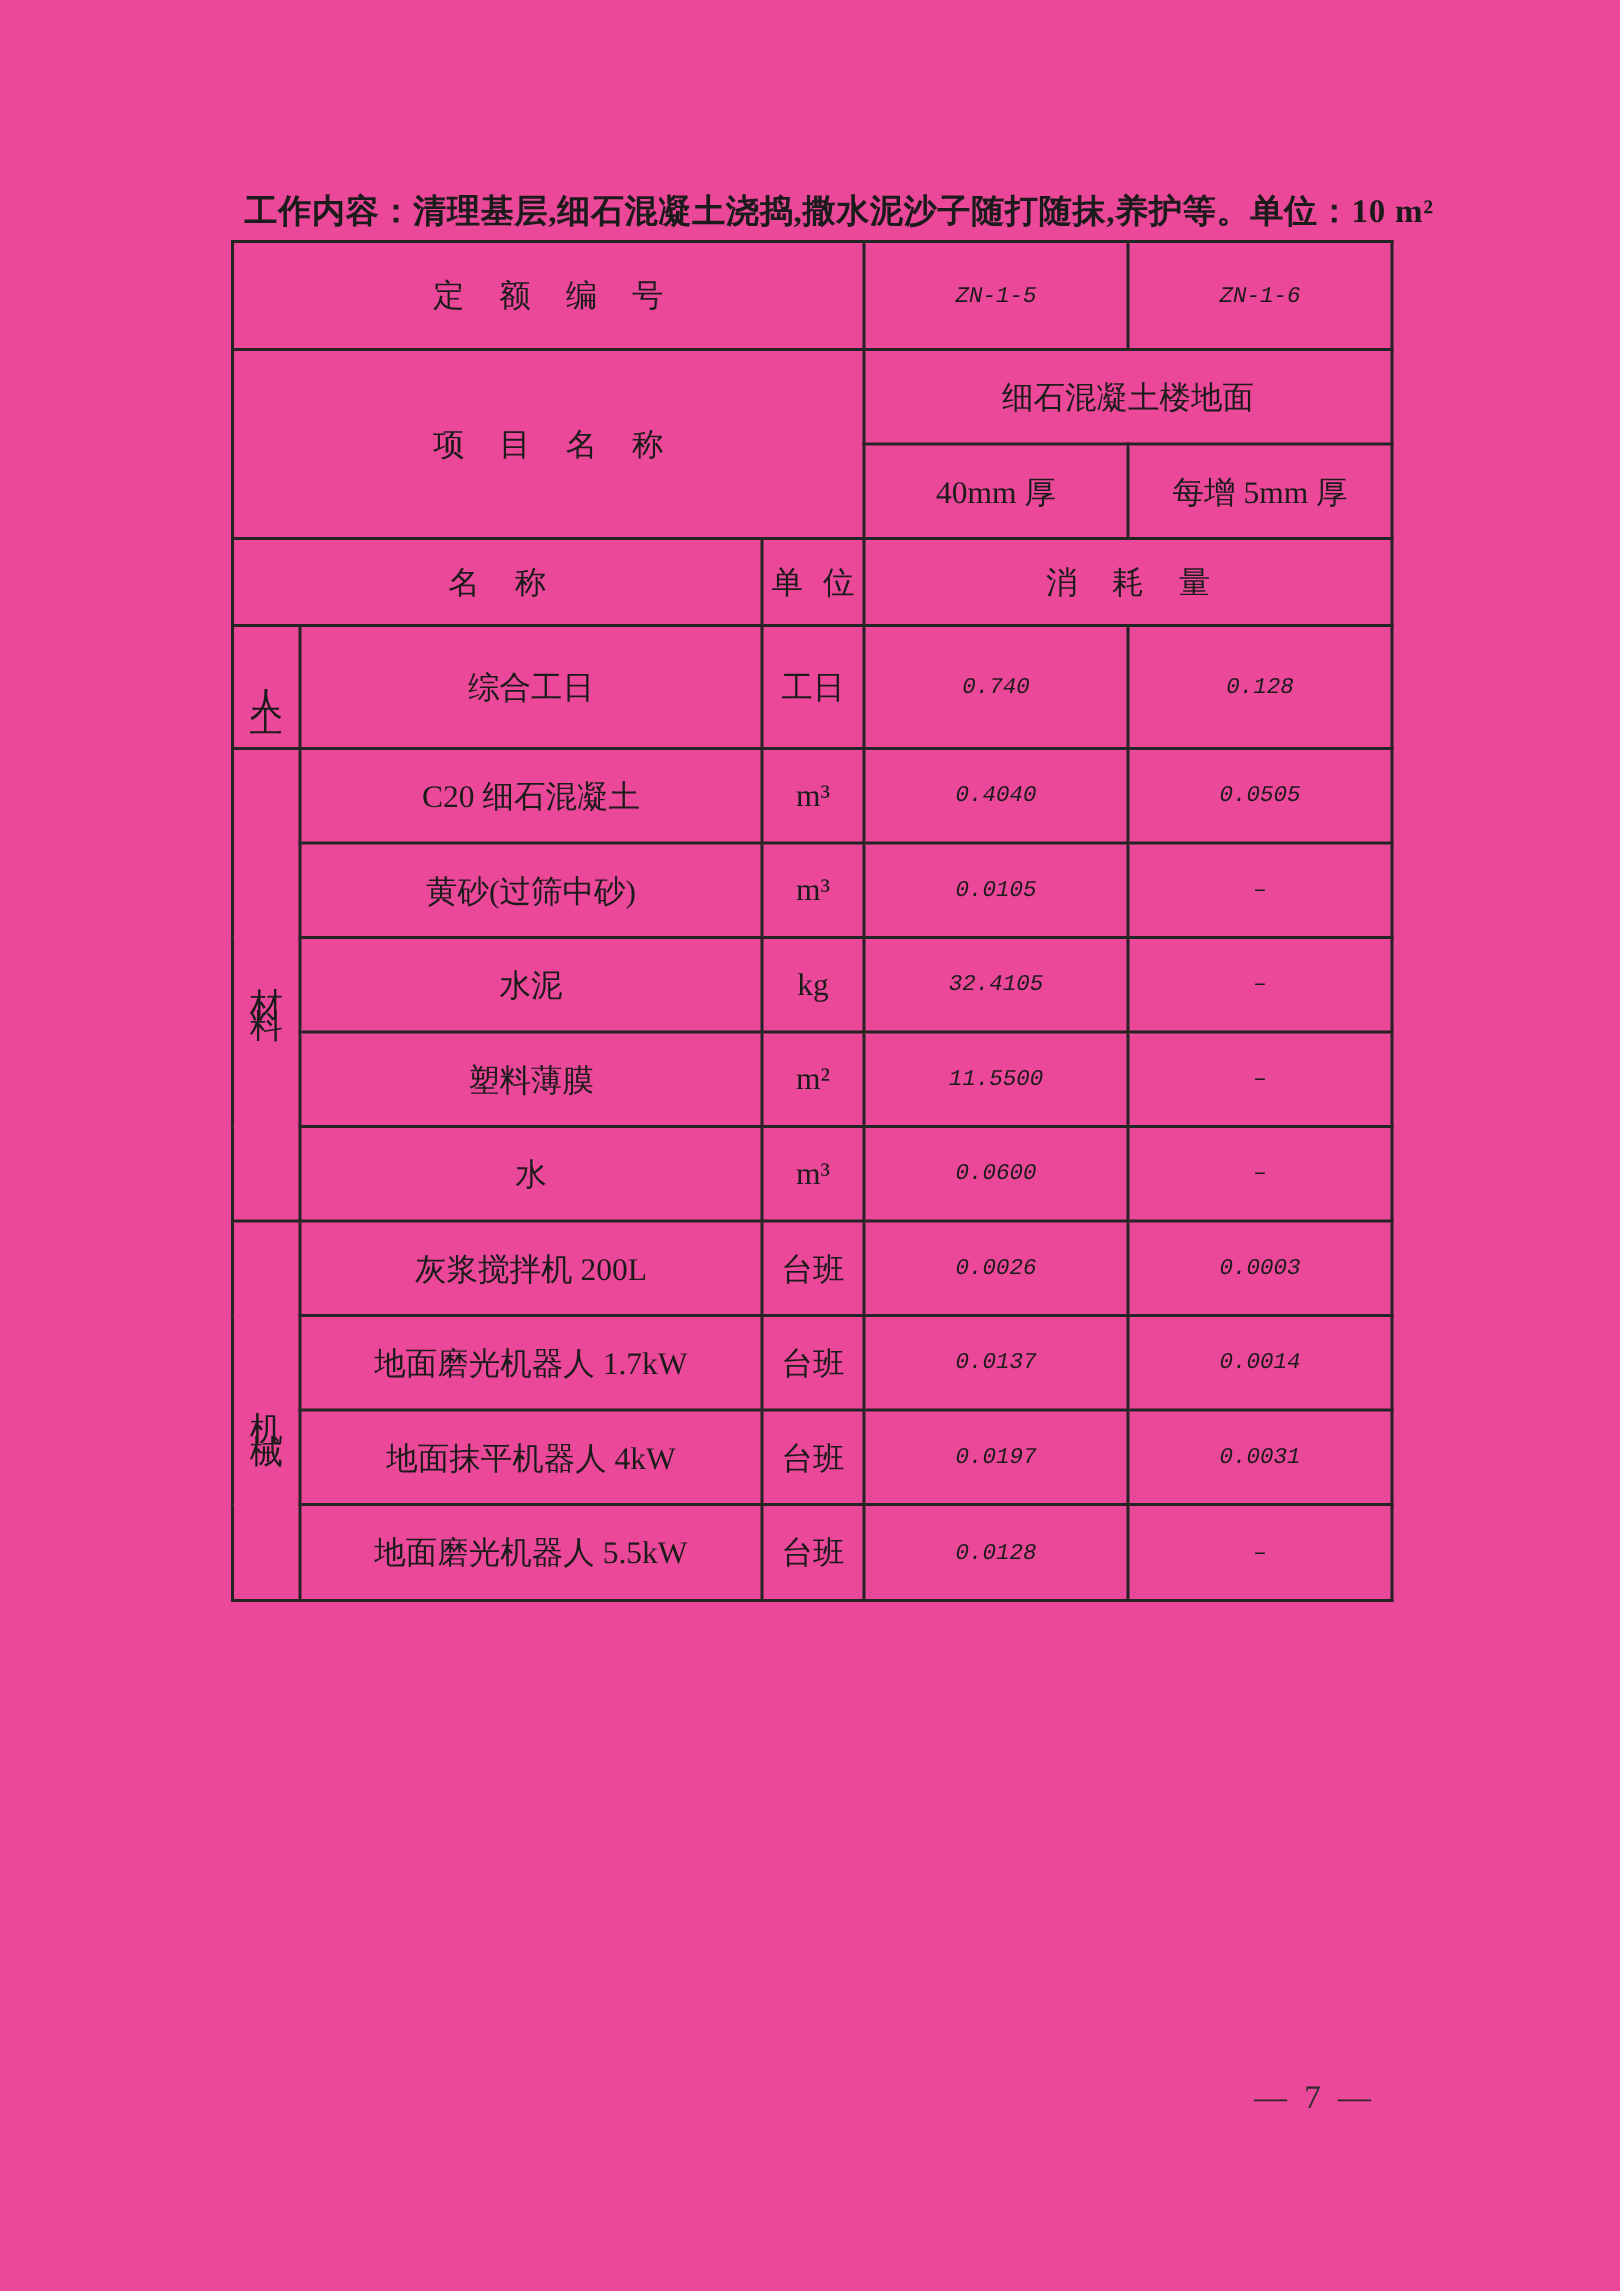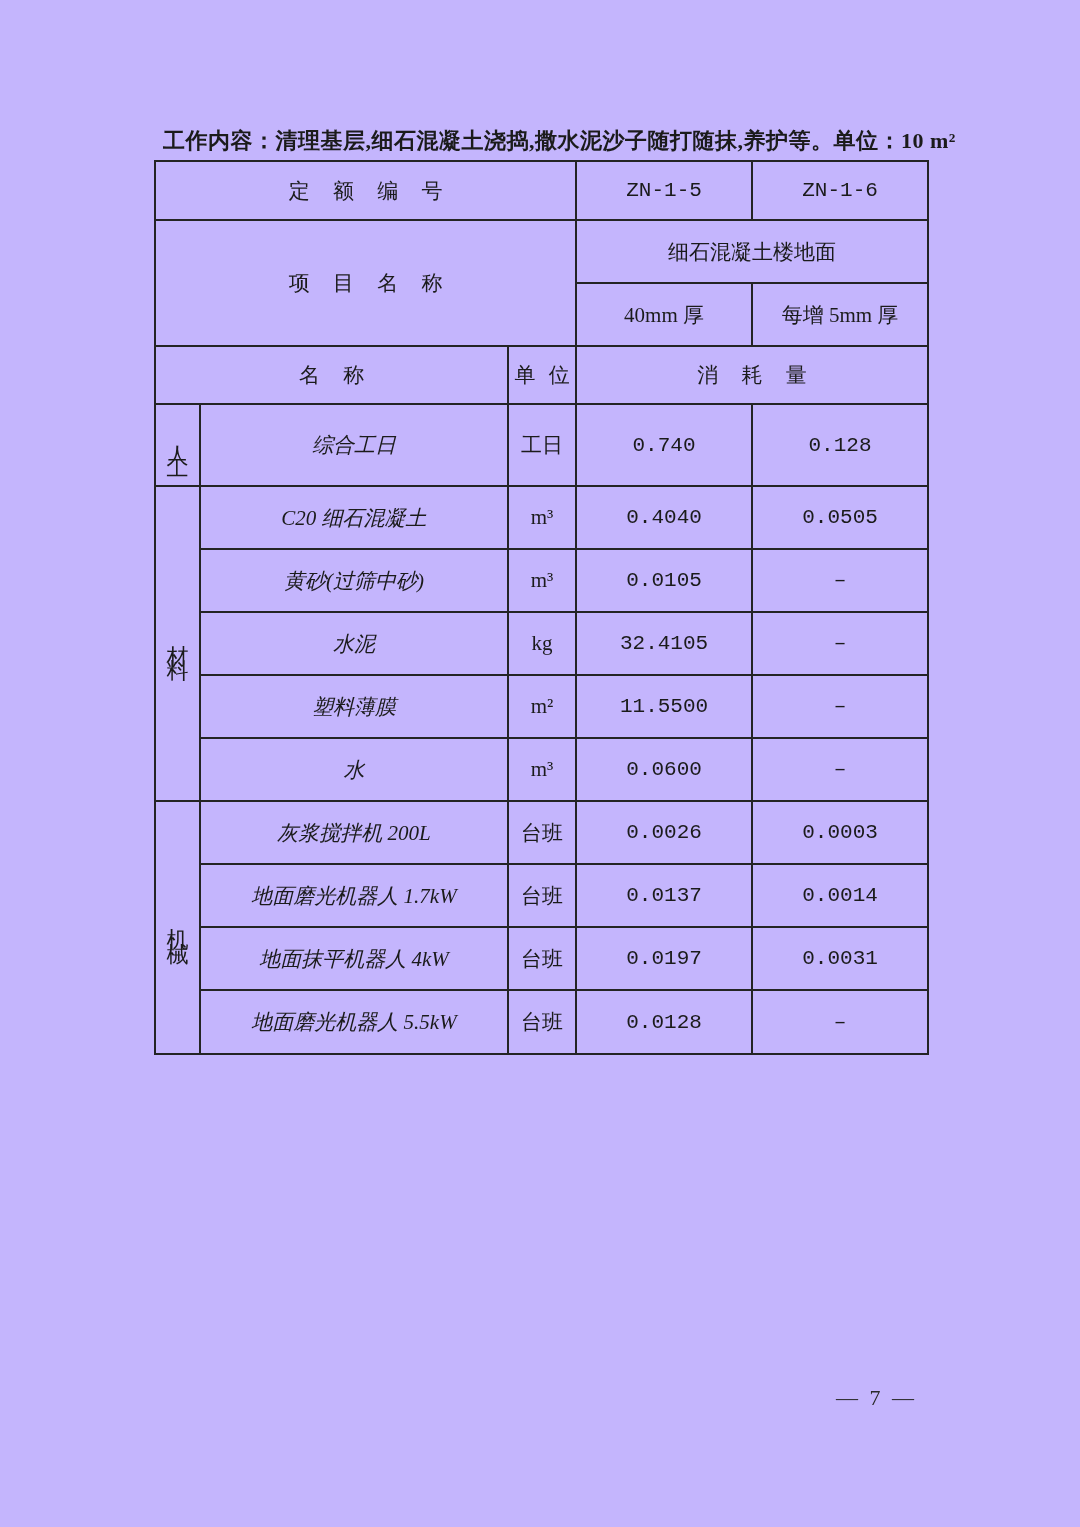--- a/index.html
+++ b/index.html
@@ -1,20 +1,20 @@
 <!DOCTYPE html>
 <html><head>
 <meta charset="utf-8">
 <style>
   html, body { margin: 0; padding: 0; background: #ffffff; }
   .page {
     position: relative;
     width: 1080px;
     height: 1527px;
-    background: #c4b5fd;
+    background: #ec4899;
     color: #1b1b1b;
     font-family: "Liberation Serif", "DejaVu Serif", serif;
     overflow: hidden;
   }
   .topline {
     position: absolute;
     left: 163px;
     top: 126px;
     width: 762px;
     display: flex;
@@ -35,36 +35,37 @@
     font-size: 21px;
   }
   table.quota td {
     border: 2px solid #242424;
     vertical-align: middle;
     text-align: center;
     padding: 0;
     overflow: hidden;
   }
   td.lbl { letter-spacing: 9px; text-indent: 9px; }
-  td.namecell { text-align: left; padding-left: 15px; font-style: italic; }
+  td.namecell { text-align: left; padding-left: 15px; }
   td.numcell, td.codecell {
     font-family: "Liberation Mono", "DejaVu Sans Mono", monospace;
-    font-size: 21px;
+    font-size: 15px;
     letter-spacing: 0px;
+    font-style: italic;
   }
   td.catcell { padding: 0; }
   .vert {
     display: inline-block;
     writing-mode: vertical-rl;
     text-orientation: upright;
     letter-spacing: 14px;
     font-size: 22px;
     line-height: 1;
   }
-  tr.r-code   { height: 59px; }
+  tr.r-code   { height: 72px; }
   tr.r-group  { height: 63px; }
   tr.r-thick  { height: 63px; }
   tr.r-head   { height: 58px; }
   tr.r-labor  { height: 82px; }
   tr.r-std    { height: 63px; }
   .pagenum {
     position: absolute;
     left: 836px;
     top: 1385px;
     font-size: 22px;

